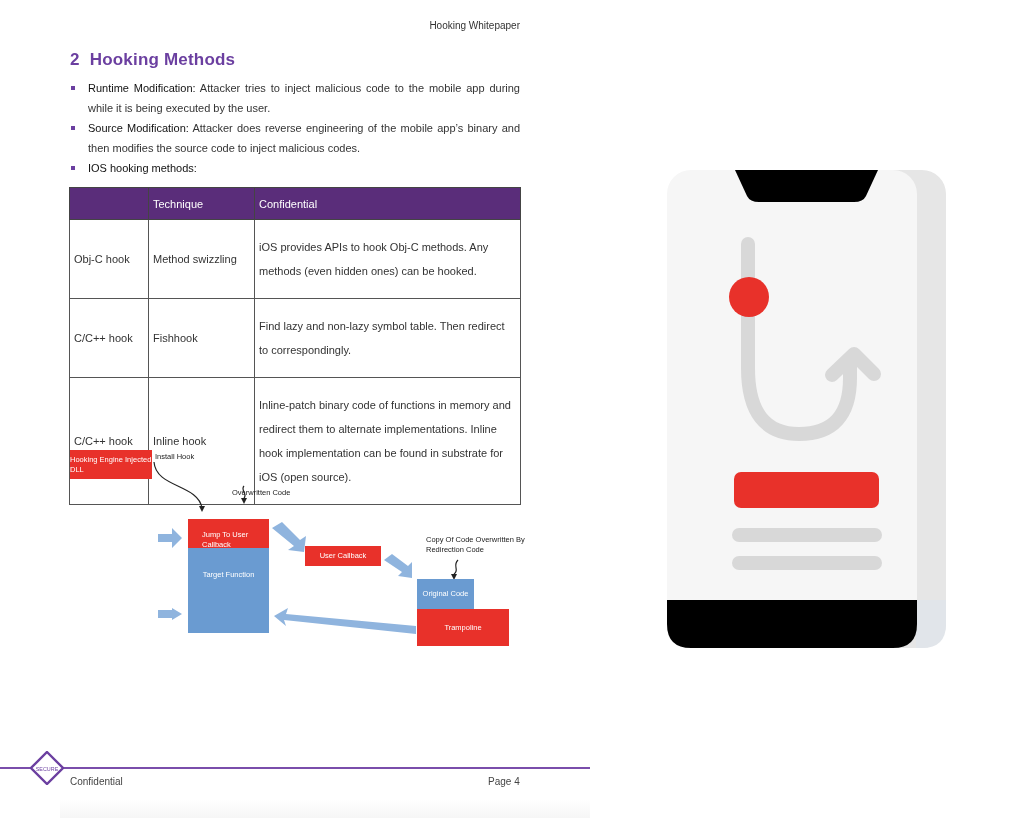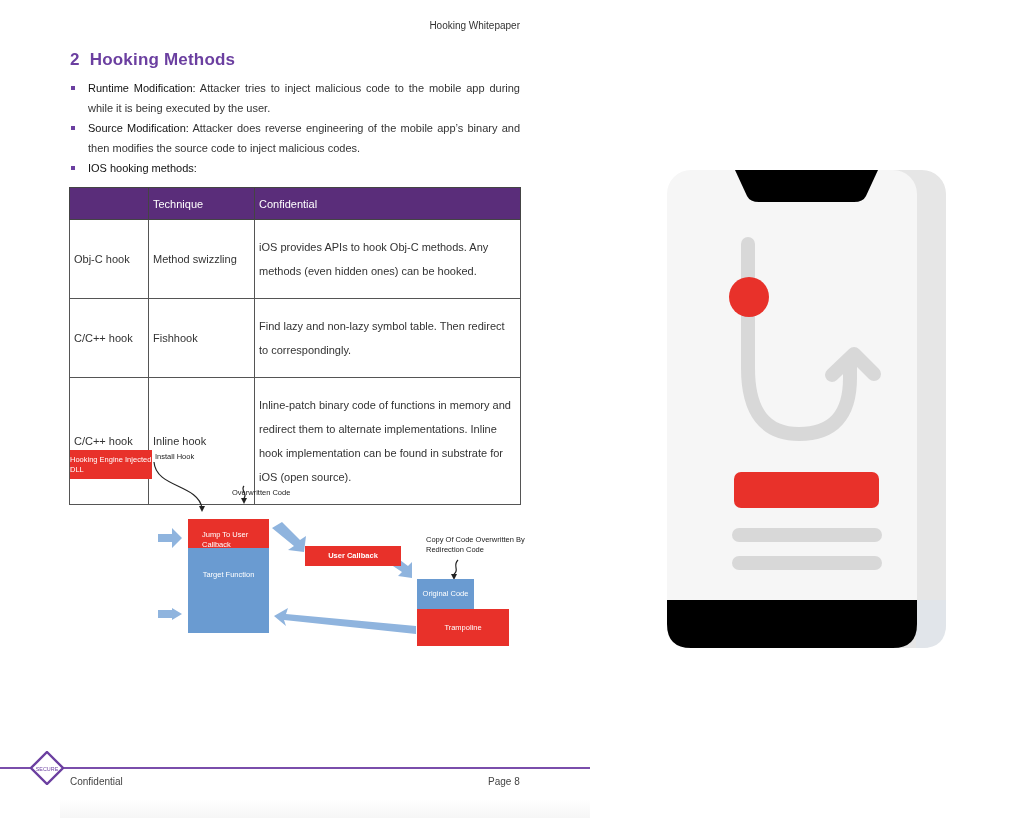--- a/index.html
+++ b/index.html
@@ -107,35 +107,35 @@
     </svg>
 
     <div class="box red" style="left:2px;top:2px;width:82px;height:29px;">Hooking Engine Injected DLL</div>
 
     <div class="lbl" style="left:87px;top:4px;">Install Hook</div>
     <div class="lbl" style="left:164px;top:40px;">Overwritten Code</div>
 
     <div class="box red" style="left:120px;top:71px;width:81px;height:42px;padding:0 14px;">Jump To User Callback</div>
     <div class="box blue" style="left:120px;top:100px;width:81px;height:85px;align-items:flex-start;padding-top:22px;">Target Function</div>
 
-    <div class="box red" style="left:237px;top:98px;width:96px;height:20px;font-weight:bold;">User Callback</div>
+    <div class="box red" style="left:237px;top:98px;width:76px;height:20px;">User Callback</div>
 
     <div class="lbl" style="left:358px;top:87px;width:100px;">Copy Of Code Overwritten By Redirection Code</div>
 
     <div class="box blue" style="left:349px;top:131px;width:57px;height:30px;">Original Code</div>
     <div class="box red" style="left:349px;top:161px;width:92px;height:37px;">Trampoline</div>
   </div>
 
   <div class="footer-line"></div>
   <svg class="logo" viewBox="0 0 34 34">
     <polygon points="17,1 33,17 17,33 1,17" fill="#fff" stroke="#6b3fa0" stroke-width="2.4"></polygon>
     <text x="17" y="19.5" font-size="5.4" text-anchor="middle" fill="#6b3fa0" font-family="Liberation Sans, sans-serif">SECURE</text>
   </svg>
   <div class="footer-left">Confidential</div>
-  <div class="footer-right">Page 8</div>
+  <div class="footer-right">Page 4</div>
   <div class="footer-fade"></div>
 </div>
 
 <svg class="phone-art" viewBox="0 0 282 482">
   <rect x="30" y="2" width="250" height="478" rx="24" fill="#e6e6e6"></rect>
   <path d="M250,432 L280,432 L280,456 Q280,480 256,480 L250,480 Z" fill="#e1e5ea"></path>
   <rect x="1" y="2" width="250" height="478" rx="24" fill="#f6f6f6"></rect>
   <path d="M1,432 L251,432 L251,456 Q251,480 227,480 L25,480 Q1,480 1,456 Z" fill="#000"></path>
   <path d="M69,2 L212,2 L200,28 Q197,34 188,34 L93,34 Q84,34 81,28 Z" fill="#000"></path>
   <path d="M82,76 L82,200 Q82,266 133,266 Q184,266 184,210 L184,192" fill="none" stroke="#d8d8d8" stroke-width="14" stroke-linecap="round"></path>

